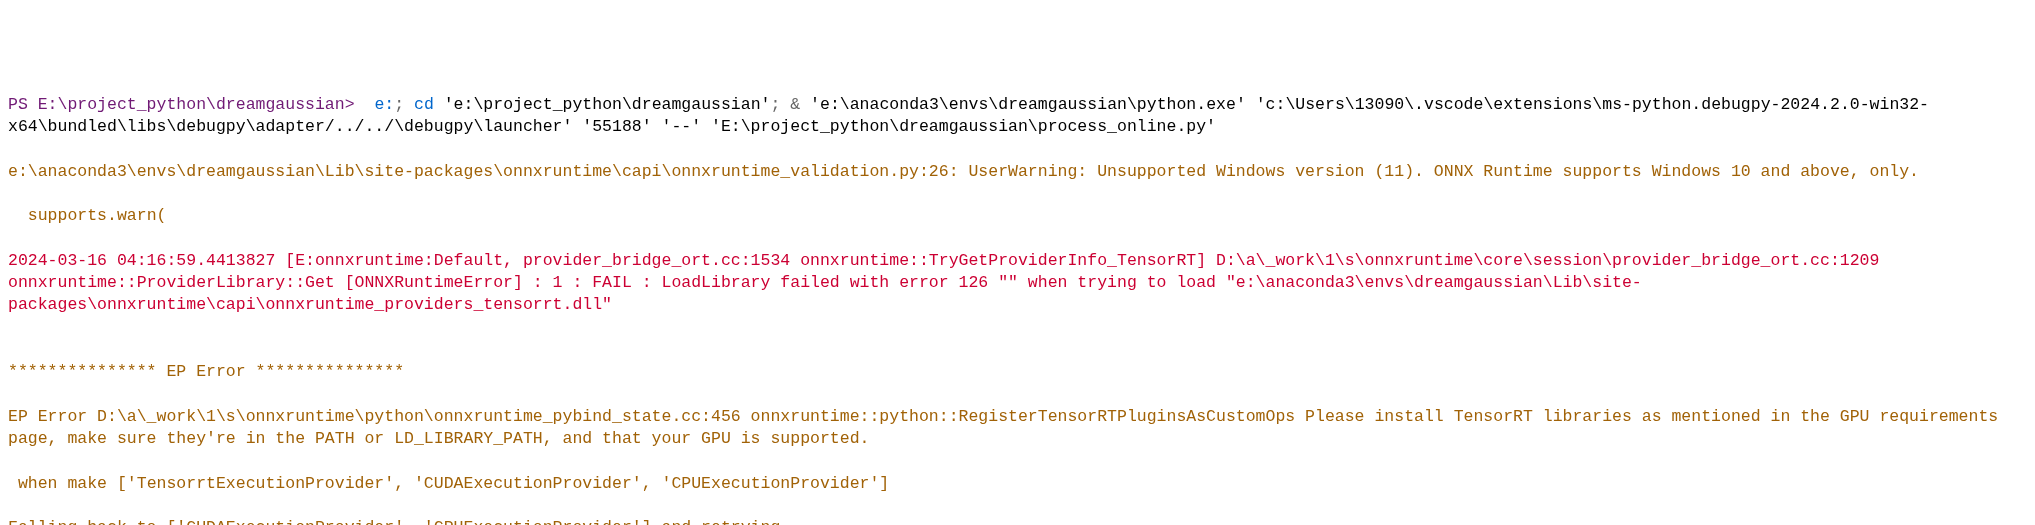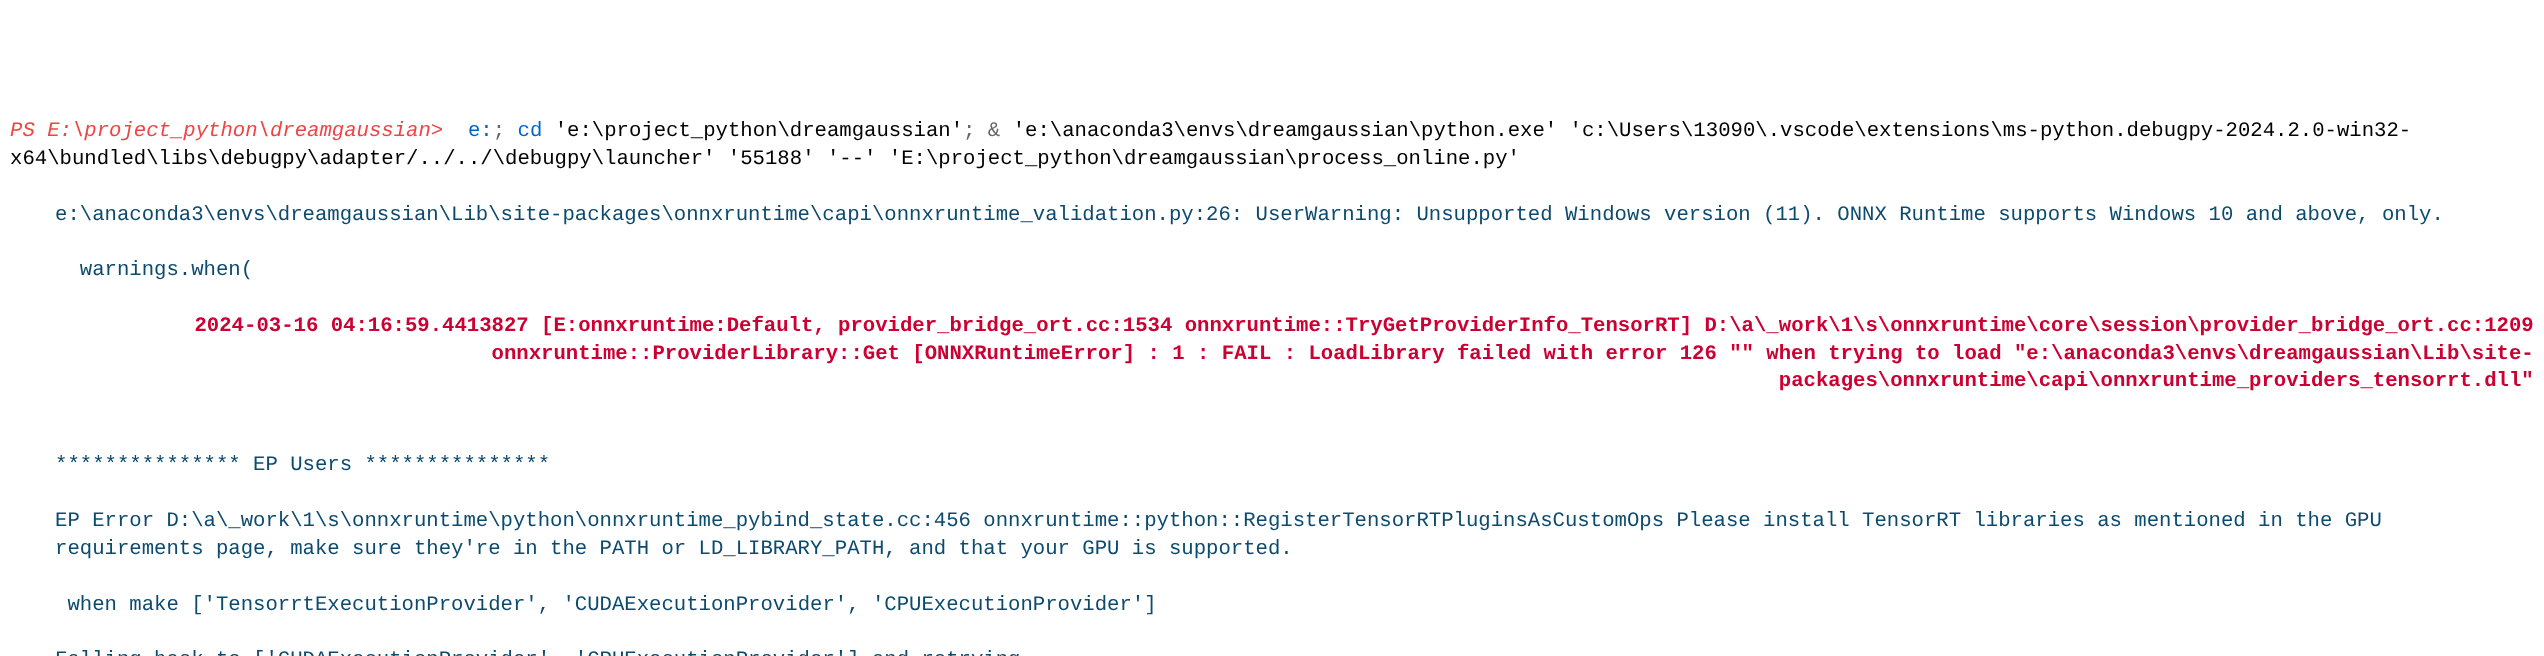--- a/index.html
+++ b/index.html
@@ -12,56 +12,53 @@
       font-family: Consolas, 'Courier New', monospace;
       font-size: 16.5px;
       line-height: 1.35;
       padding: 5px 8px;
       white-space: pre-wrap;
       word-wrap: break-word;
       color: #333333;
       position: relative;
     }
     .prompt {
-      color: #ef4444;
-      font-style: italic;
+      color: #701a75;
     }
     .cmd-blue {
       color: #0066cc;
     }
     .cmd-operator {
       color: #666666;
     }
     .cmd-path {
       color: #000000;
     }
     .normal-text {
-      color: #0c4a6e;
-      margin-left: 36px;
+      color: #a16207;
     }
     .error-red {
       color: #cc0033;
-      font-weight: 700;
-      text-align: right;
+      font-weight: 400;
     }
     .terminal-line {
       display: block;
     }
   </style>
 </head>
 <body>
 
 
 
 <div><span class="terminal-line"><span class="prompt">PS E:\project_python\dreamgaussian&gt;  </span><span class="cmd-blue">e:</span><span class="cmd-operator">; </span><span class="cmd-blue">cd</span><span> </span><span class="cmd-path">'e:\project_python\dreamgaussian'</span><span class="cmd-operator">; </span><span class="cmd-operator">&amp; </span><span class="cmd-path">'e:\anaconda3\envs\dreamgaussian\python.exe' 'c:\Users\13090\.vscode\extensions\ms-python.debugpy-2024.2.0-win32-x64\bundled\libs\debugpy\adapter/../../\debugpy\launcher' '55188' '--' 'E:\project_python\dreamgaussian\process_online.py'</span></span>
 <span class="terminal-line normal-text">e:\anaconda3\envs\dreamgaussian\Lib\site-packages\onnxruntime\capi\onnxruntime_validation.py:26: UserWarning: Unsupported Windows version (11). ONNX Runtime supports Windows 10 and above, only.</span>
-<span class="terminal-line normal-text">  warnings.when(</span>
+<span class="terminal-line normal-text">  supports.warn(</span>
 <span class="terminal-line error-red">2024-03-16 04:16:59.4413827 [E:onnxruntime:Default, provider_bridge_ort.cc:1534 onnxruntime::TryGetProviderInfo_TensorRT] D:\a\_work\1\s\onnxruntime\core\session\provider_bridge_ort.cc:1209 onnxruntime::ProviderLibrary::Get [ONNXRuntimeError] : 1 : FAIL : LoadLibrary failed with error 126 "" when trying to load "e:\anaconda3\envs\dreamgaussian\Lib\site-packages\onnxruntime\capi\onnxruntime_providers_tensorrt.dll"</span>
 <span class="terminal-line"></span>
-<span class="terminal-line normal-text">*************** EP Users ***************</span>
+<span class="terminal-line normal-text">*************** EP Error ***************</span>
 <span class="terminal-line normal-text">EP Error D:\a\_work\1\s\onnxruntime\python\onnxruntime_pybind_state.cc:456 onnxruntime::python::RegisterTensorRTPluginsAsCustomOps Please install TensorRT libraries as mentioned in the GPU requirements page, make sure they're in the PATH or LD_LIBRARY_PATH, and that your GPU is supported.</span>
 <span class="terminal-line normal-text"> when make ['TensorrtExecutionProvider', 'CUDAExecutionProvider', 'CPUExecutionProvider']</span>
 <span class="terminal-line normal-text">Falling back to ['CUDAExecutionProvider', 'CPUExecutionProvider'] and retrying.</span>
 
 
 <span class="terminal-line"></span>
 </div>
 
 
 

